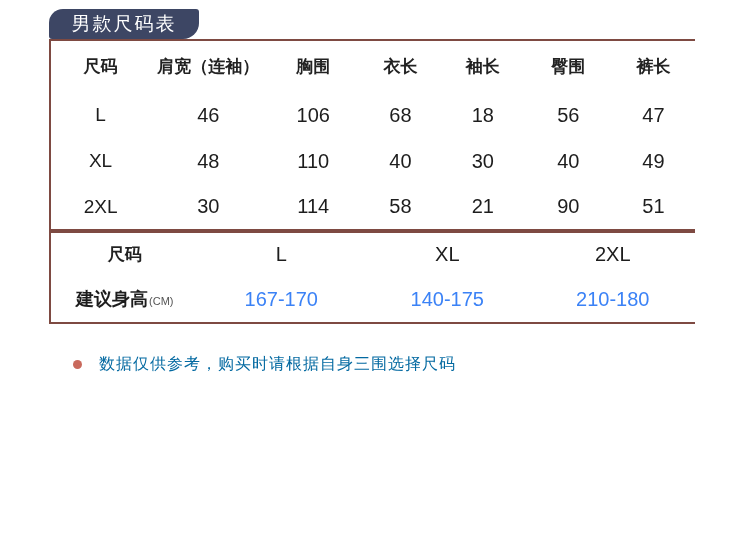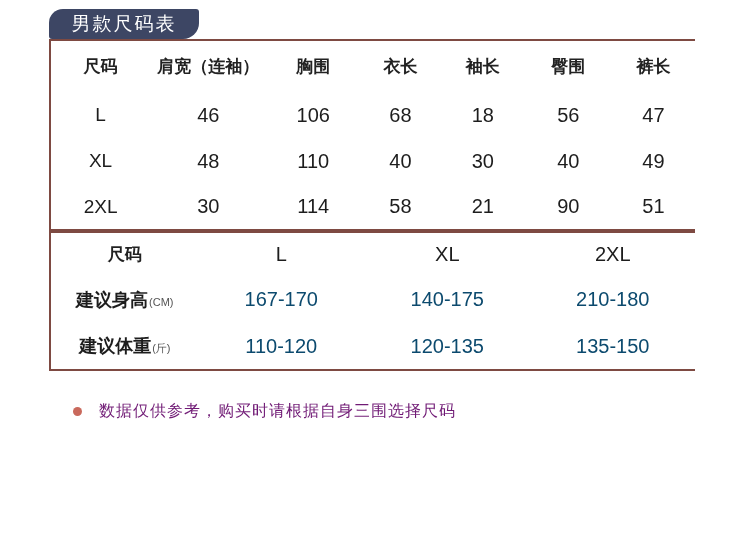--- a/index.html
+++ b/index.html
@@ -44,36 +44,36 @@
   .t1 tbody tr { height:46px; }
   .t1 th { font-size:17px; font-weight:600; color:#222; }
   .t1 td { font-size:20px; font-weight:400; color:#1d1d1d; }
   .t1 td.size-col { font-size:19px; }
 
   
   .t2 thead tr { height:44px; }
   .t2 tbody tr { height:47px; }
   .t2 th.corner { font-size:17px; font-weight:600; color:#222; }
   .t2 th { font-size:20px; font-weight:500; color:#1d1d1d; }
-  .t2 td { font-size:20px; font-weight:400; color:#0c4a6e; }
+  .t2 td { font-size:20px; font-weight:400; color:#3b82f6; }
   .t2 td.rowlabel { font-size:18px; font-weight:700; color:#1d1d1d; }
   .t2 .unit { font-size:11px; font-weight:400; color:#555555; margin-left:1px; }
 
   .note {
     margin-top:30px;
     display:flex; align-items:center;
     padding-left:24px;
   }
   .bullet {
     width:9px; height:9px; border-radius:50%;
     background:#c9695c;
     margin-right:17px;
     flex:0 0 auto;
   }
-  .note-text { font-size:16px; color:#701a75; letter-spacing:1px; }
+  .note-text { font-size:16px; color:#0369a1; letter-spacing:1px; }
 </style>
 </head>
 <body>
 
 <div class="canvas">
   <div class="content">
 
     <section>
       <div class="badge">男款尺码表</div>
       <table class="sheet t1">
@@ -147,28 +147,20 @@
         </thead>
         <tbody>
           <tr>
             <td class="rowlabel">
               <span>建议身高</span><span class="unit">(CM)</span>
             </td>
             <td>167-170</td>
             <td>140-175</td>
             <td>210-180</td>
           </tr>
-          <tr>
-            <td class="rowlabel">
-              <span>建议体重</span><span class="unit">(斤)</span>
-            </td>
-            <td>110-120</td>
-            <td>120-135</td>
-            <td>135-150</td>
-          </tr>
         </tbody>
       </table>
     </section>
 
     <div class="note">
       <span class="bullet"></span>
       <span class="note-text">数据仅供参考，购买时请根据自身三围选择尺码</span>
     </div>
 
   </div>

